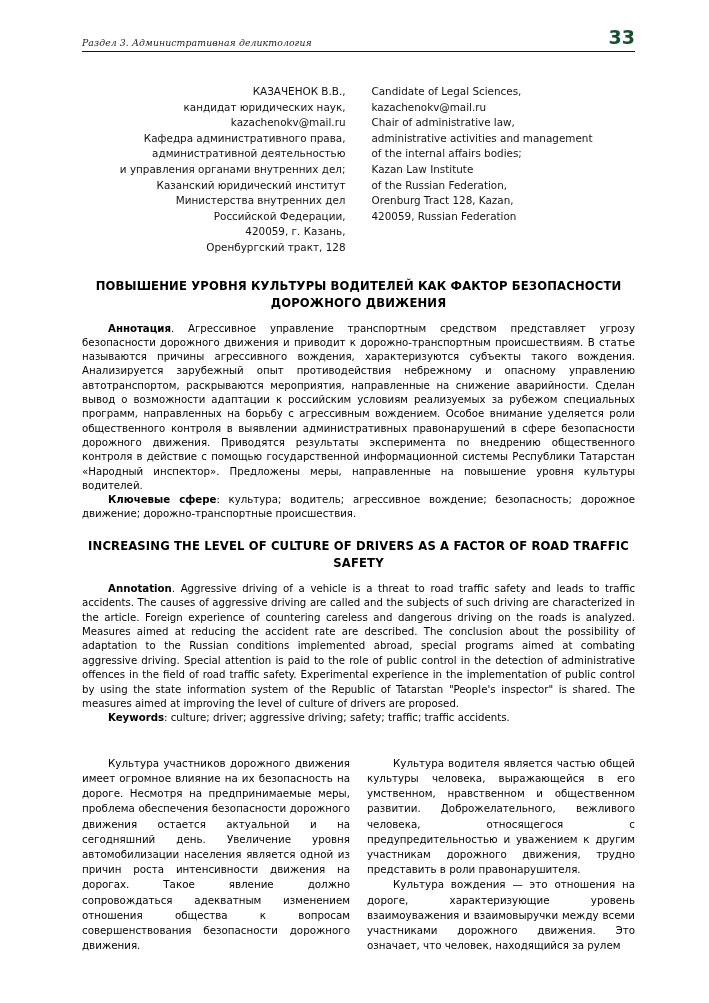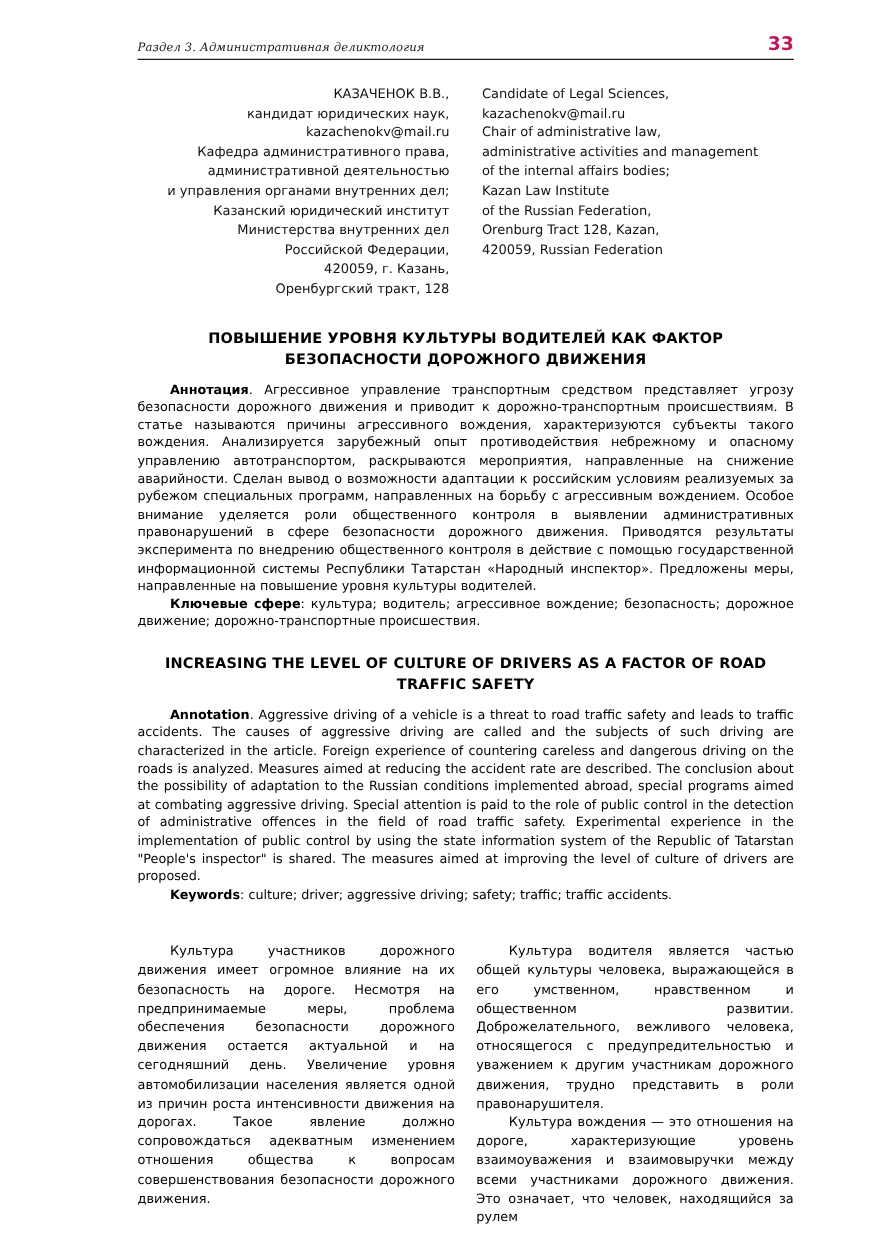--- a/index.html
+++ b/index.html
@@ -12,21 +12,21 @@
     background: #ffffff;
     font-family: "DejaVu Sans", sans-serif;
     color: #000000;
     overflow: hidden;
   }
   .page {
     position: relative;
     width: 709px;
     height: 1003px;
     box-sizing: border-box;
-    padding: 28px 74px 0 110px;
+    padding: 28px 74px 0 82px;
   }
 
   
   .runhead {
     display: flex;
     align-items: flex-end;
     justify-content: space-between;
     border-bottom: 1.4px solid #1a1a1a;
     padding-bottom: 3px;
     margin-bottom: 20px;
@@ -34,37 +34,38 @@
   .runhead-title {
     font-family: "DejaVu Serif", serif;
     font-style: italic;
     font-size: 9.3px;
     letter-spacing: 0.1px;
     color: #1a1a1a;
   }
   .runhead-page {
     font-family: "DejaVu Sans", sans-serif;
     font-weight: bold;
-    font-size: 15px;
-    color: #be185d;
+    font-size: 19px;
+    color: #14532d;
     line-height: 1;
     padding-bottom: 1px;
   }
 
   
   .authors {
     display: flex;
     gap: 18px;
     margin-bottom: 22px;
   }
   .authors .col {
     width: 50%;
     font-size: 10.4px;
     line-height: 15.6px;
     color: #111;
+    margin-top: 12px;
   }
   .authors .col.ru {
     text-align: right;
     padding-right: 8px;
   }
   .authors .col.en {
     text-align: left;
   }
   .authors .line {
     white-space: pre-wrap;

